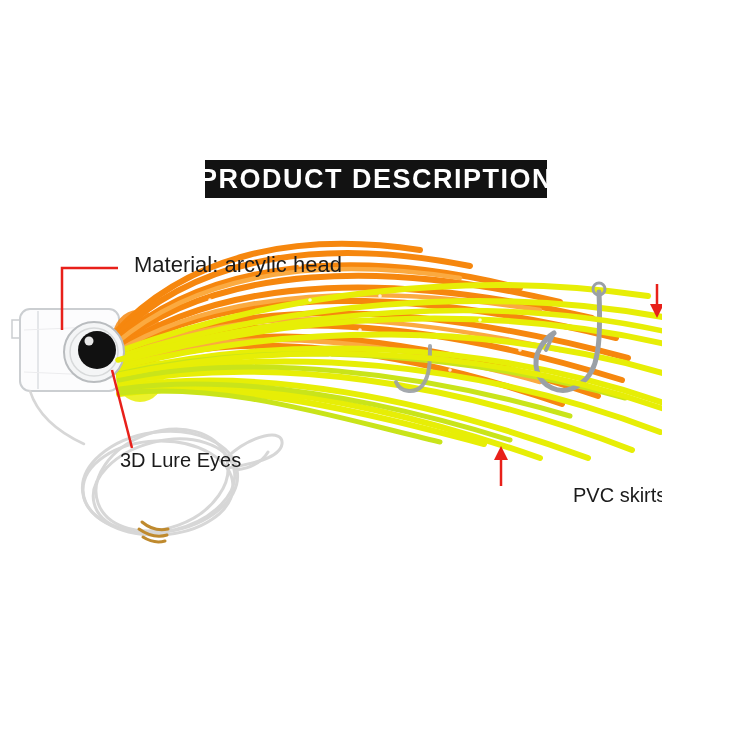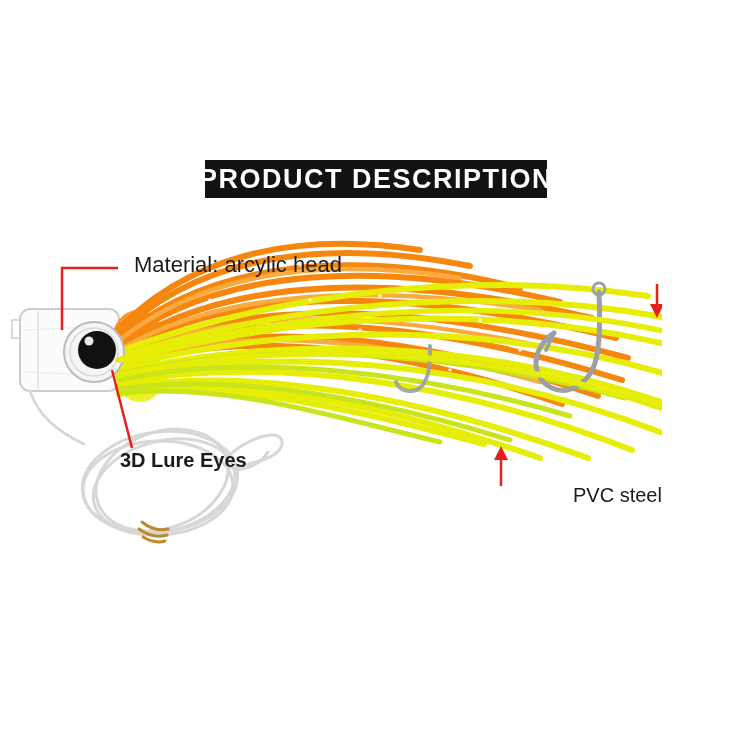--- a/index.html
+++ b/index.html
@@ -9,21 +9,21 @@
   }
   .banner{
     position:absolute;left:205px;top:160px;width:342px;height:38px;
     background:#121212;color:#ffffff;display:flex;align-items:center;justify-content:center;
     font-weight:700;font-size:27px;letter-spacing:1.5px;white-space:nowrap;
   }
   .lure-svg{position:absolute;left:0;top:0;}
   .label{position:absolute;color:#1b1b1b;white-space:nowrap;}
   .label-material{left:122px;top:252px;font-size:22px;margin-left:12px;}
   .label-hook{left:455px;top:236px;font-size:19px;}
-  .label-eyes{left:120px;top:449px;font-size:20px;font-weight:bold;}
+  .label-eyes{left:120px;top:449px;font-size:20px;}
   .label-skirts{left:573px;top:484px;font-size:20px;}
 </style>
 </head>
 <body>
 
 <div class="stage">
 
   <div class="banner">
     <span>PRODUCT DESCRIPTION</span>
   </div>
@@ -136,15 +136,15 @@
       <path d="M501,486 L501,458"></path>
     </g>
     <g fill="#e8201a">
       <polygon points="650,304 664,304 657,318"></polygon>
       <polygon points="494,460 508,460 501,446"></polygon>
     </g>
   </svg>
 
   <div class="label label-material">Material: arcylic head</div>
   <div class="label label-eyes">3D Lure Eyes</div>
-  <div class="label label-skirts">PVC steel</div>
+  <div class="label label-skirts">PVC skirts</div>
 
 </div>
 
 </body></html>

